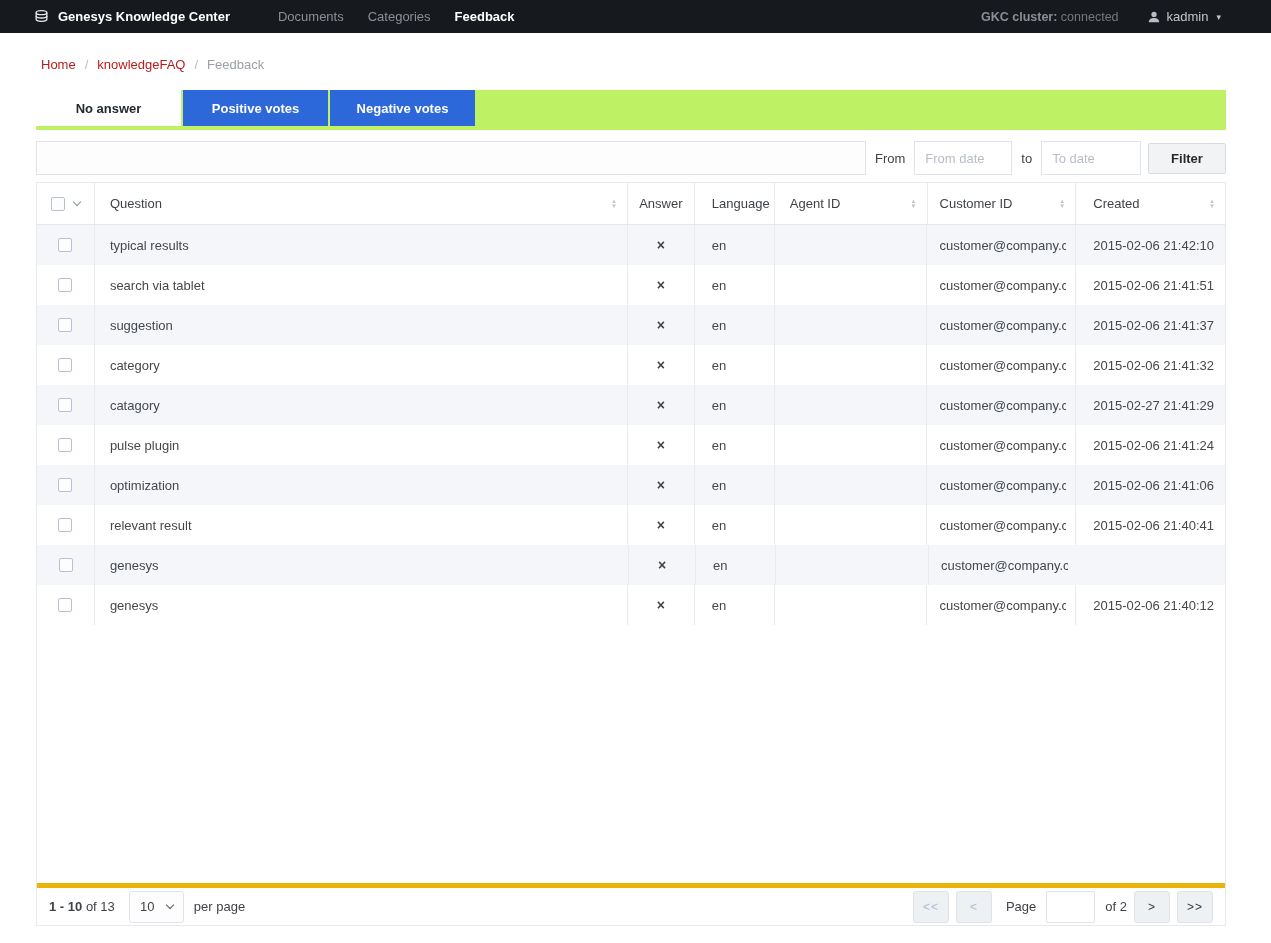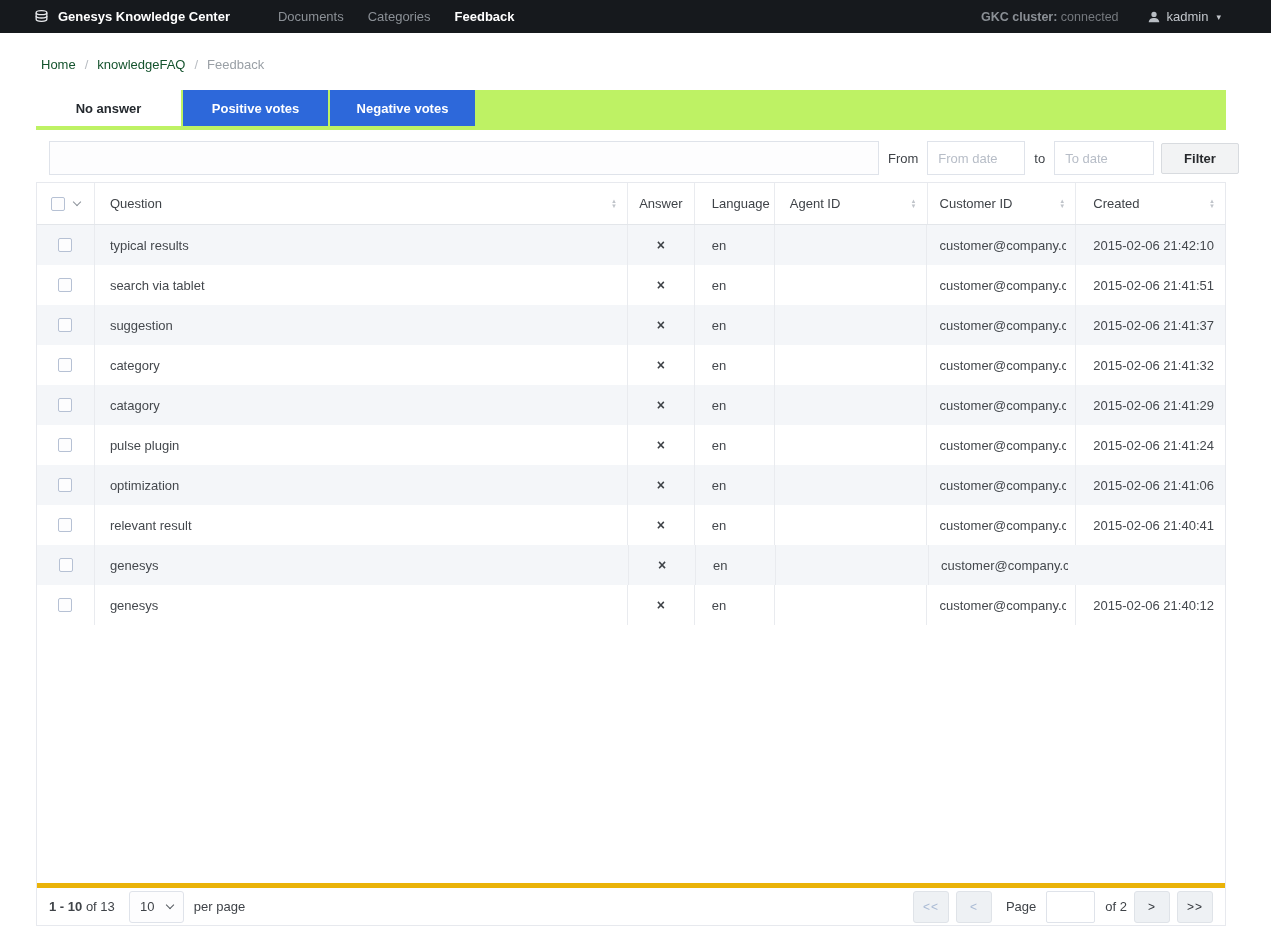--- a/index.html
+++ b/index.html
@@ -14,32 +14,32 @@
   .nav-item { color:#8b9096; font-size:13px; margin-left:24px; cursor:pointer; text-decoration:none; }
   .nav-item.active { color:#ffffff; font-weight:700; }
   .nav-right { margin-left:auto; display:flex; align-items:center; gap:28px; }
   .cluster { font-size:12.5px; color:#75797e; }
   .cluster b { color:#8a8f95; font-weight:700; }
   .user-menu { display:flex; align-items:center; gap:6px; color:#c2c6cb; font-size:13px; cursor:pointer; }
   .user-caret { font-size:9px; color:#c2c6cb; margin-left:2px; }
 
   
   .breadcrumb { margin:24px 45px 0 41px; font-size:13px; display:flex; align-items:center; gap:9px; }
-  .crumb { color:#14532d; cursor:pointer; }
+  .crumb { color:#b91c1c; cursor:pointer; }
   .crumb.current { color:#9aa0a6; cursor:default; }
   .crumb-sep { color:#b8bcc2; }
 
   
   .tabbar { margin:18px 45px 0 36px; width:1190px; height:40px; background:#bef264; display:flex; }
   .tab { width:145px; height:36px; margin-right:2px; background:#2d68da; color:#ffffff;
          font-size:13px; font-weight:700; display:flex; align-items:center; justify-content:center; cursor:pointer; }
   .tab.active { background:#ffffff; color:#24292e; cursor:default; }
 
   
-  .filter-row { margin:11px 45px 0 49px; width:1190px; height:34px; display:flex; align-items:center; }
+  .filter-row { margin:11px 45px 0 36px; width:1190px; height:34px; display:flex; align-items:center; }
   .search-input { width:830px; height:34px; border:1px solid #dfe3ea; background:#fdfdfe; padding:0 10px; font-size:13px; outline:none; }
   .date-label { font-size:13px; color:#3f4348; margin-left:9px; }
   .date-input { height:34px; border:1px solid #dfe3ea; background:#ffffff; padding:0 10px; font-size:13px; margin-left:9px; outline:none; }
   .date-input::placeholder, .search-input::placeholder { color:#b7bdc7; }
   .from-input { width:98px; }
   .to-input { width:100px; }
   .filter-btn { margin-left:auto; width:78px; height:31px; background:#f2f3f4; border:1px solid #d8dbdf; border-radius:2px;
                 font-size:13px; font-weight:700; color:#26282b; cursor:pointer; font-family:inherit; }
 
   
@@ -241,21 +241,21 @@
     <div class="td col-check">
           <span class="checkbox"></span>
         </div>
     <div class="td col-question">catagory</div>
     <div class="td col-answer answer-x">×</div>
     <div class="td col-language">en</div>
     <div class="td col-agent"></div>
     <div class="td col-customer">
           <span class="clip">customer@company.com</span>
         </div>
-    <div class="td col-created">2015-02-06 21:41:29</div>
+    <div class="td col-created">2015-02-27 21:41:29</div>
   </div>
       <div class="tr">
     <div class="td col-check">
           <span class="checkbox"></span>
         </div>
     <div class="td col-question">pulse plugin</div>
     <div class="td col-answer answer-x">×</div>
     <div class="td col-language">en</div>
     <div class="td col-agent"></div>
     <div class="td col-customer">

